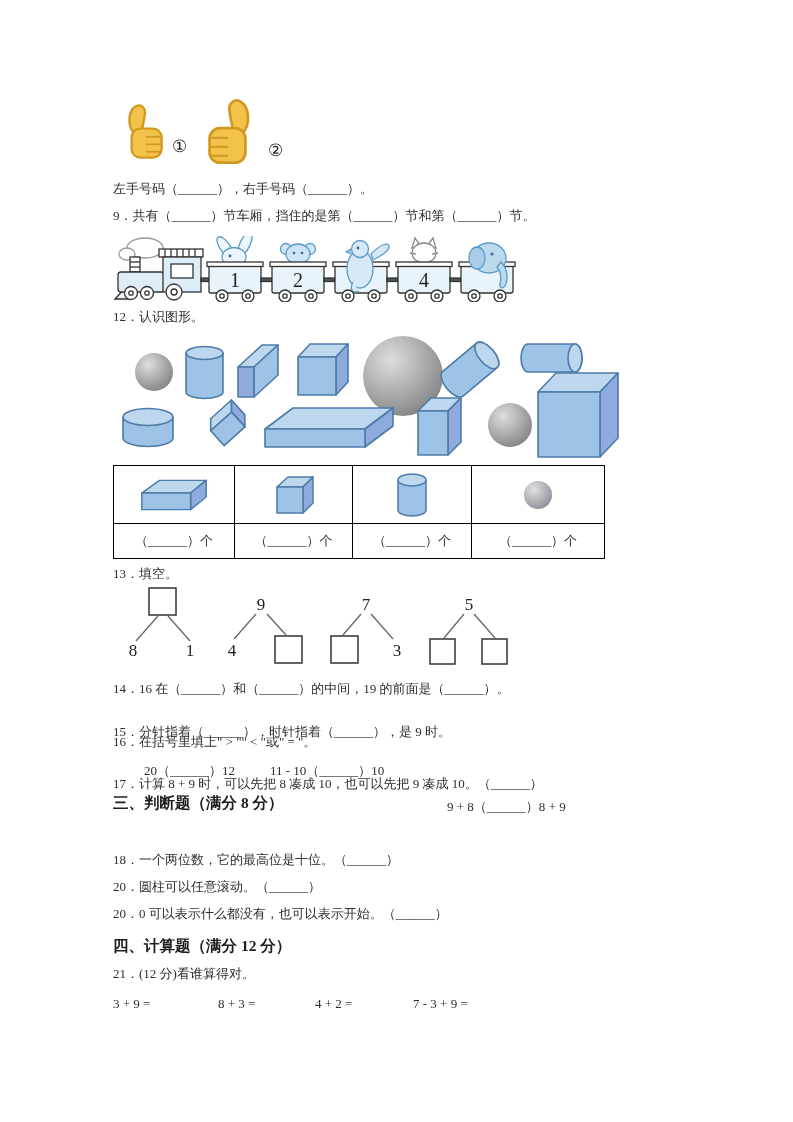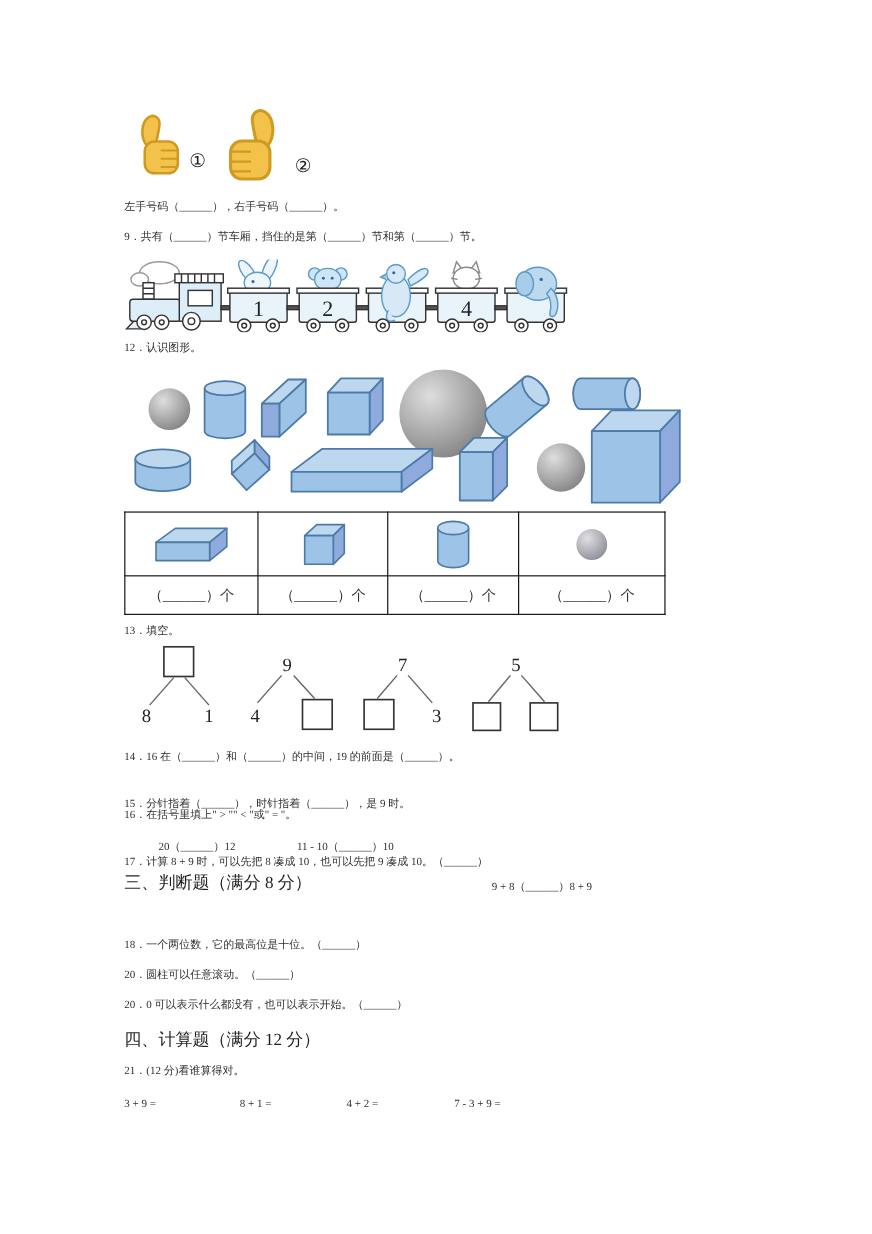--- a/index.html
+++ b/index.html
@@ -1,19 +1,19 @@
 <!DOCTYPE html>
 <html><head>
 <meta charset="utf-8">
 <style>
   html,body{margin:0;padding:0;background:#ffffff;}
   .page{position:relative;width:793px;height:1122px;background:#fff;overflow:hidden;
         font-family:"Liberation Serif","DejaVu Serif",serif;color:#2e2e2e;}
-  .line{position:absolute;font-size:10px;line-height:20px;white-space:nowrap;}
-  .bold{font-weight:400;font-size:15.5px;color:#1d1d1d;}
+  .line{position:absolute;font-size:13px;line-height:20px;white-space:nowrap;}
+  .bold{font-weight:700;font-size:15.5px;color:#1d1d1d;}
   .circled{position:absolute;font-size:17px;color:#222;}
   .shape-table{position:absolute;left:113px;top:465px;border-collapse:collapse;table-layout:fixed;}
   .shape-table td{border:1.4px solid #000;text-align:center;vertical-align:middle;padding:0;}
   .shape-table .shape-cell{height:57px;}
   .shape-table .blank-cell{height:34px;font-size:13px;}
   svg{display:block;}
   .abs{position:absolute;}
 </style>
 </head>
 <body>
@@ -312,17 +312,17 @@
   <div class="line bold" style="left:113px;top:793px;">三、判断题（满分 8 分）</div>
   <div class="line" style="left:113px;top:774px;">17．计算 8 + 9 时，可以先把 8 凑成 10，也可以先把 9 凑成 10。（______）</div>
   <div class="line" style="left:113px;top:850px;">18．一个两位数，它的最高位是十位。（______）</div>
   <div class="line" style="left:113px;top:877px;">20．圆柱可以任意滚动。（______）</div>
   <div class="line" style="left:113px;top:904px;">20．0 可以表示什么都没有，也可以表示开始。（______）</div>
 
   <div class="line bold" style="left:113px;top:936px;">四、计算题（满分 12 分）</div>
   <div class="line" style="left:113px;top:964px;">21．(12 分)看谁算得对。</div>
 
   <div class="line" style="left:113px;top:994px;">3 + 9 =</div>
-  <div class="line" style="left:218px;top:994px;">8 + 1 =</div>
+  <div class="line" style="left:218px;top:994px;">8 + 3 =</div>
   <div class="line" style="left:315px;top:994px;">4 + 2 =</div>
   <div class="line" style="left:413px;top:994px;">7 - 3 + 9 =</div>
 
 </div>
 
 </body></html>

